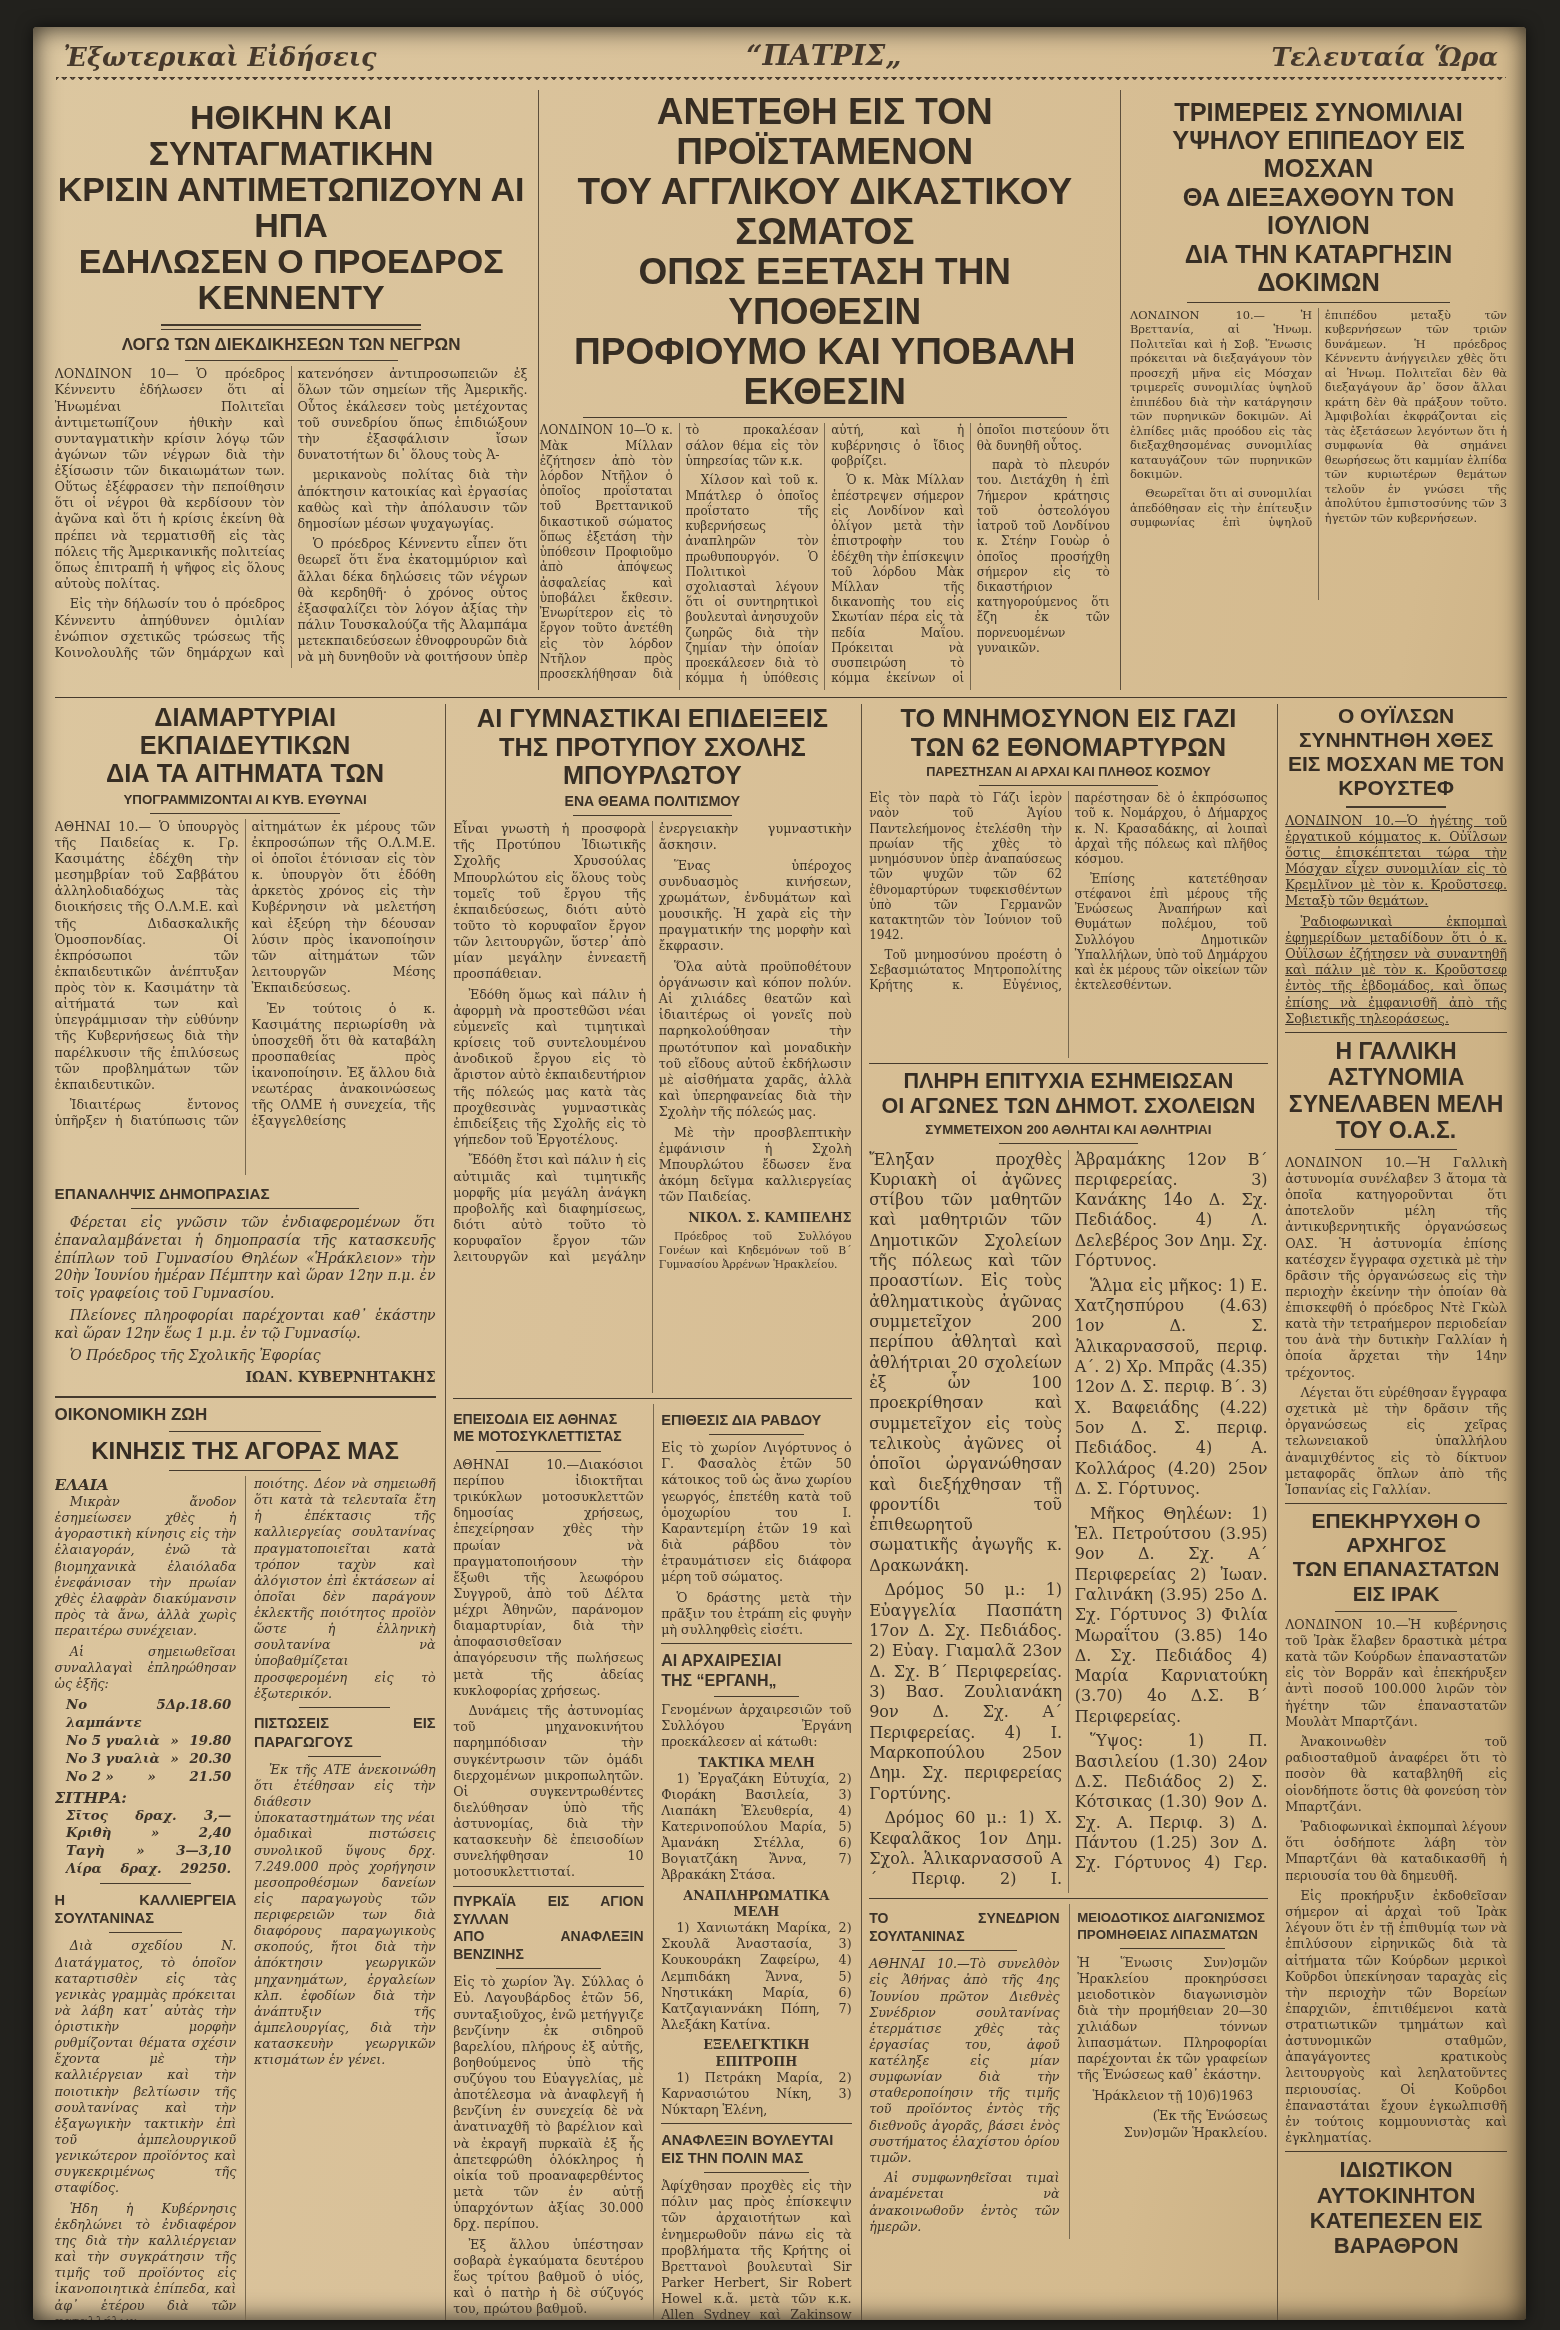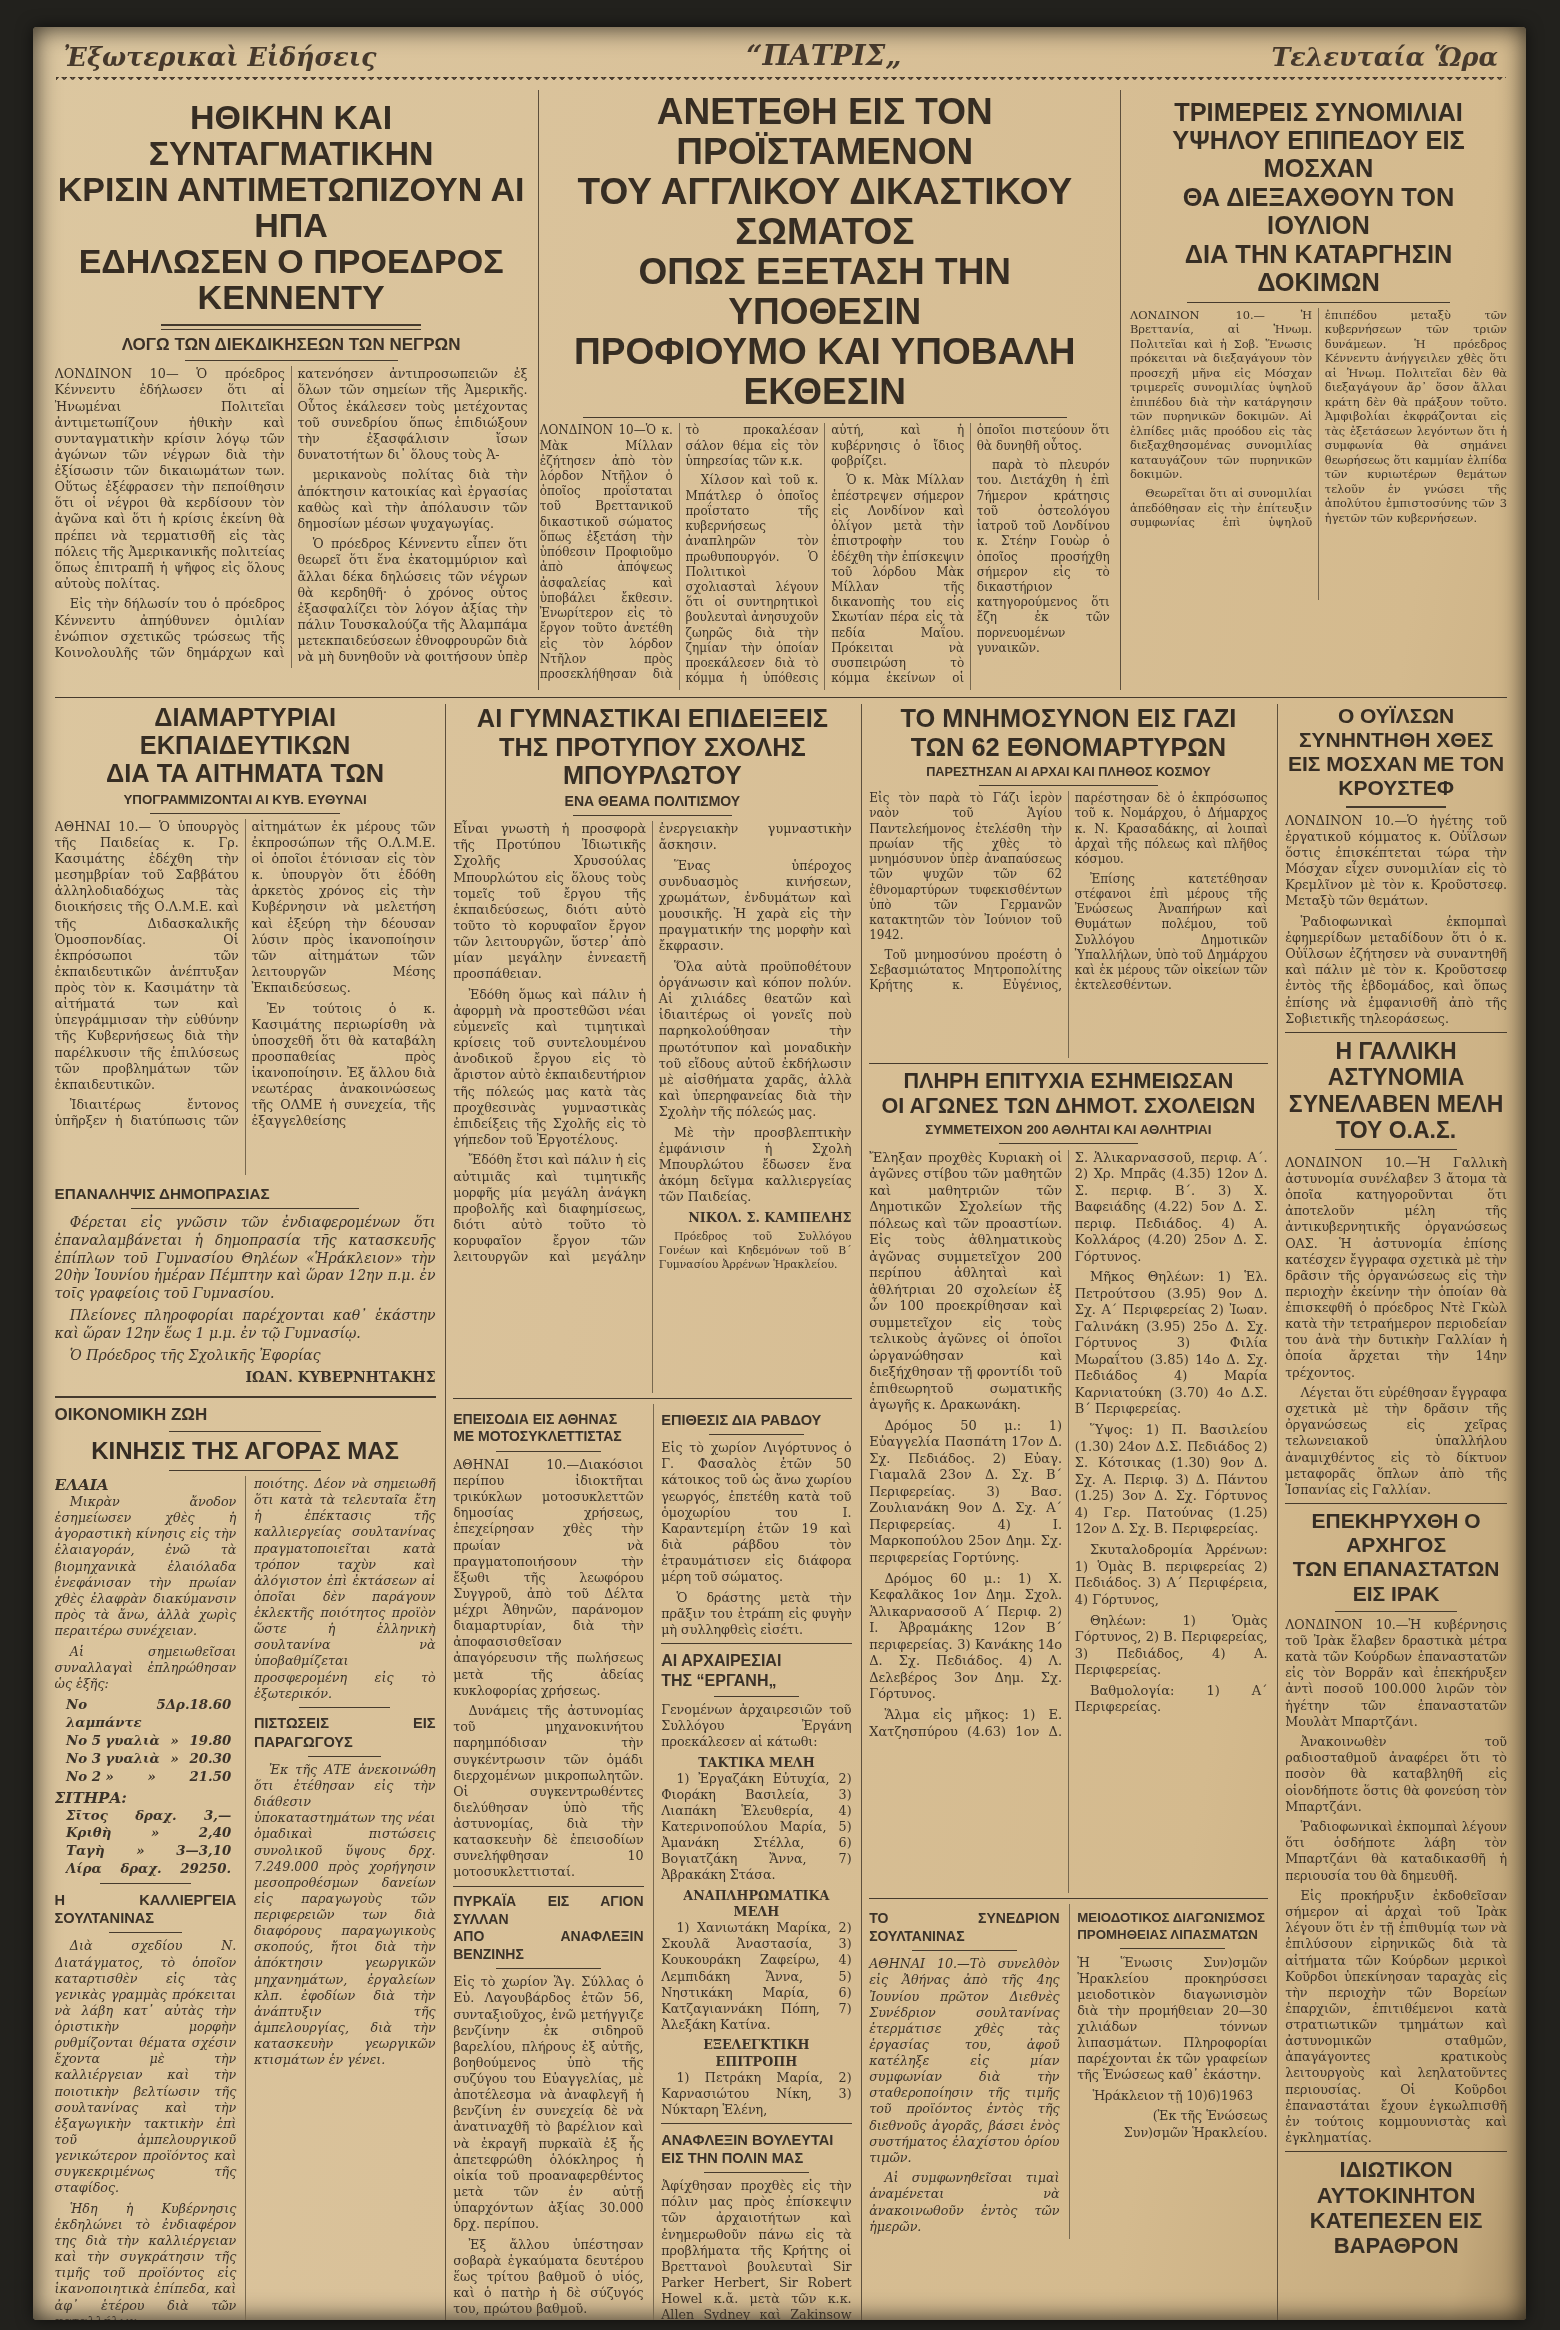--- a/index.html
+++ b/index.html
@@ -296,21 +296,21 @@
         </div>
       </div>
       <hr class="rule thin">
       <div>
         <div class="hl" style="font-size:21.6px;line-height:1.14;">
           <div>ΠΛΗΡΗ ΕΠΙΤΥΧΙΑ ΕΣΗΜΕΙΩΣΑΝ</div>
           <div>ΟΙ ΑΓΩΝΕΣ ΤΩΝ ΔΗΜΟΤ. ΣΧΟΛΕΙΩΝ</div>
         </div>
         <div class="kick" style="font-size:13.3px;margin-top:3.8px;">ΣΥΜΜΕΤΕΙΧΟΝ 200 ΑΘΛΗΤΑΙ ΚΑΙ ΑΘΛΗΤΡΙΑΙ</div>
         <hr class="rule thin" style="width:35%;">
-        <div class="body-t c2" style="height:743px;font-size:13px;">
+        <div class="body-t c2" style="height:743px;font-size:16px;">
           <p class="nofirst">Ἔληξαν προχθὲς Κυριακὴ οἱ ἀγῶνες στίβου τῶν μαθητῶν καὶ μαθητριῶν τῶν Δημοτικῶν Σχολείων τῆς πόλεως καὶ τῶν προαστίων. Εἰς τοὺς ἀθληματικοὺς ἀγῶνας συμμετεῖχον 200 περίπου ἀθληταὶ καὶ ἀθλήτριαι 20 σχολείων ἐξ ὧν 100 προεκρίθησαν καὶ συμμετεῖχον εἰς τοὺς τελικοὺς ἀγῶνες οἱ ὁποῖοι ὠργανώθησαν καὶ διεξήχθησαν τῇ φροντίδι τοῦ ἐπιθεωρητοῦ σωματικῆς ἀγωγῆς κ. Δρακωνάκη.</p>
           <p>Δρόμος 50 μ.: 1) Εὐαγγελία Πασπάτη 17ον Δ. Σχ. Πεδιάδος. 2) Εὐαγ. Γιαμαλᾶ 23ον Δ. Σχ. Β´ Περιφερείας. 3) Βασ. Ζουλιανάκη 9ον Δ. Σχ. Α´ Περιφερείας. 4) Ι. Μαρκοπούλου 25ον Δημ. Σχ. περιφερείας Γορτύνης.</p>
           <p>Δρόμος 60 μ.: 1) Χ. Κεφαλᾶκος 1ον Δημ. Σχολ. Ἁλικαρνασσοῦ Α´ Περιφ. 2) Ι. Ἀβραμάκης 12ον Β´ περιφερείας. 3) Κανάκης 14ο Δ. Σχ. Πεδιάδος. 4) Λ. Δελεβέρος 3ον Δημ. Σχ. Γόρτυνος.</p>
           <p>Ἅλμα εἰς μῆκος: 1) Ε. Χατζησπύρου (4.63) 1ον Δ. Σ. Ἁλικαρνασσοῦ, περιφ. Α´. 2) Χρ. Μπρᾶς (4.35) 12ον Δ. Σ. περιφ. Β´. 3) Χ. Βαφειάδης (4.22) 5ον Δ. Σ. περιφ. Πεδιάδος. 4) Α. Κολλάρος (4.20) 25ον Δ. Σ. Γόρτυνος.</p>
           <p>Μῆκος Θηλέων: 1) Ἑλ. Πετρούτσου (3.95) 9ον Δ. Σχ. Α´ Περιφερείας 2) Ἰωαν. Γαλινάκη (3.95) 25ο Δ. Σχ. Γόρτυνος 3) Φιλία Μωραΐτου (3.85) 14ο Δ. Σχ. Πεδιάδος 4) Μαρία Καρνιατούκη (3.70) 4ο Δ.Σ. Β´ Περιφερείας.</p>
           <p>Ὕψος: 1) Π. Βασιλείου (1.30) 24ον Δ.Σ. Πεδιάδος 2) Σ. Κότσικας (1.30) 9ον Δ. Σχ. Α. Περιφ. 3) Δ. Πάντου (1.25) 3ον Δ. Σχ. Γόρτυνος 4) Γερ. Πατούνας (1.25) 12ον Δ. Σχ. Β. Περιφερείας.</p>
           <p>Σκυταλοδρομία Ἀρρένων: 1) Ὁμὰς Β. περιφερείας 2) Πεδιάδος. 3) Α´ Περιφέρεια, 4) Γόρτυνος,</p>
           <p>Θηλέων: 1) Ὁμὰς Γόρτυνος, 2) Β. Περιφερείας, 3) Πεδιάδος, 4) Α. Περιφερείας.</p>
           <p>Βαθμολογία: 1) Α´ Περιφερείας.</p>
         </div>
@@ -336,21 +336,21 @@
       </div>
     </div>
 
     <div class="blk vsep" style="padding-left:7.6px;">
       <div>
         <div class="hl" style="font-size:21px;line-height:1.15;">
           <div>Ο ΟΥΪΛΣΩΝ ΣΥΝΗΝΤΗΘΗ ΧΘΕΣ</div>
           <div>ΕΙΣ ΜΟΣΧΑΝ ΜΕ ΤΟΝ ΚΡΟΥΣΤΕΦ</div>
         </div>
         <hr class="rule" style="width:45%;">
-        <div class="body-t" style="font-size:12.7px;">
+        <div class="body-t" style="font-size:12.7px;text-decoration:underline;">
           <p class="nofirst">ΛΟΝΔΙΝΟΝ 10.—Ὁ ἡγέτης τοῦ ἐργατικοῦ κόμματος κ. Οὐΐλσων ὅστις ἐπισκέπτεται τώρα τὴν Μόσχαν εἶχεν συνομιλίαν εἰς τὸ Κρεμλῖνον μὲ τὸν κ. Κροῦστσεφ. Μεταξὺ τῶν θεμάτων.</p>
           <p>Ῥαδιοφωνικαὶ ἐκπομπαὶ ἐφημερίδων μεταδίδουν ὅτι ὁ κ. Οὐΐλσων ἐζήτησεν νὰ συναντηθῆ καὶ πάλιν μὲ τὸν κ. Κροῦστσεφ ἐντὸς τῆς ἑβδομάδος, καὶ ὅπως ἐπίσης νὰ ἐμφανισθῆ ἀπὸ τῆς Σοβιετικῆς τηλεοράσεως.</p>
         </div>
       </div>
       <hr class="rule thin">
       <div>
         <div class="hl" style="font-size:23px;line-height:1.15;">
           <div>Η ΓΑΛΛΙΚΗ ΑΣΤΥΝΟΜΙΑ</div>
           <div>ΣΥΝΕΛΑΒΕΝ ΜΕΛΗ ΤΟΥ Ο.Α.Σ.</div>
         </div>

